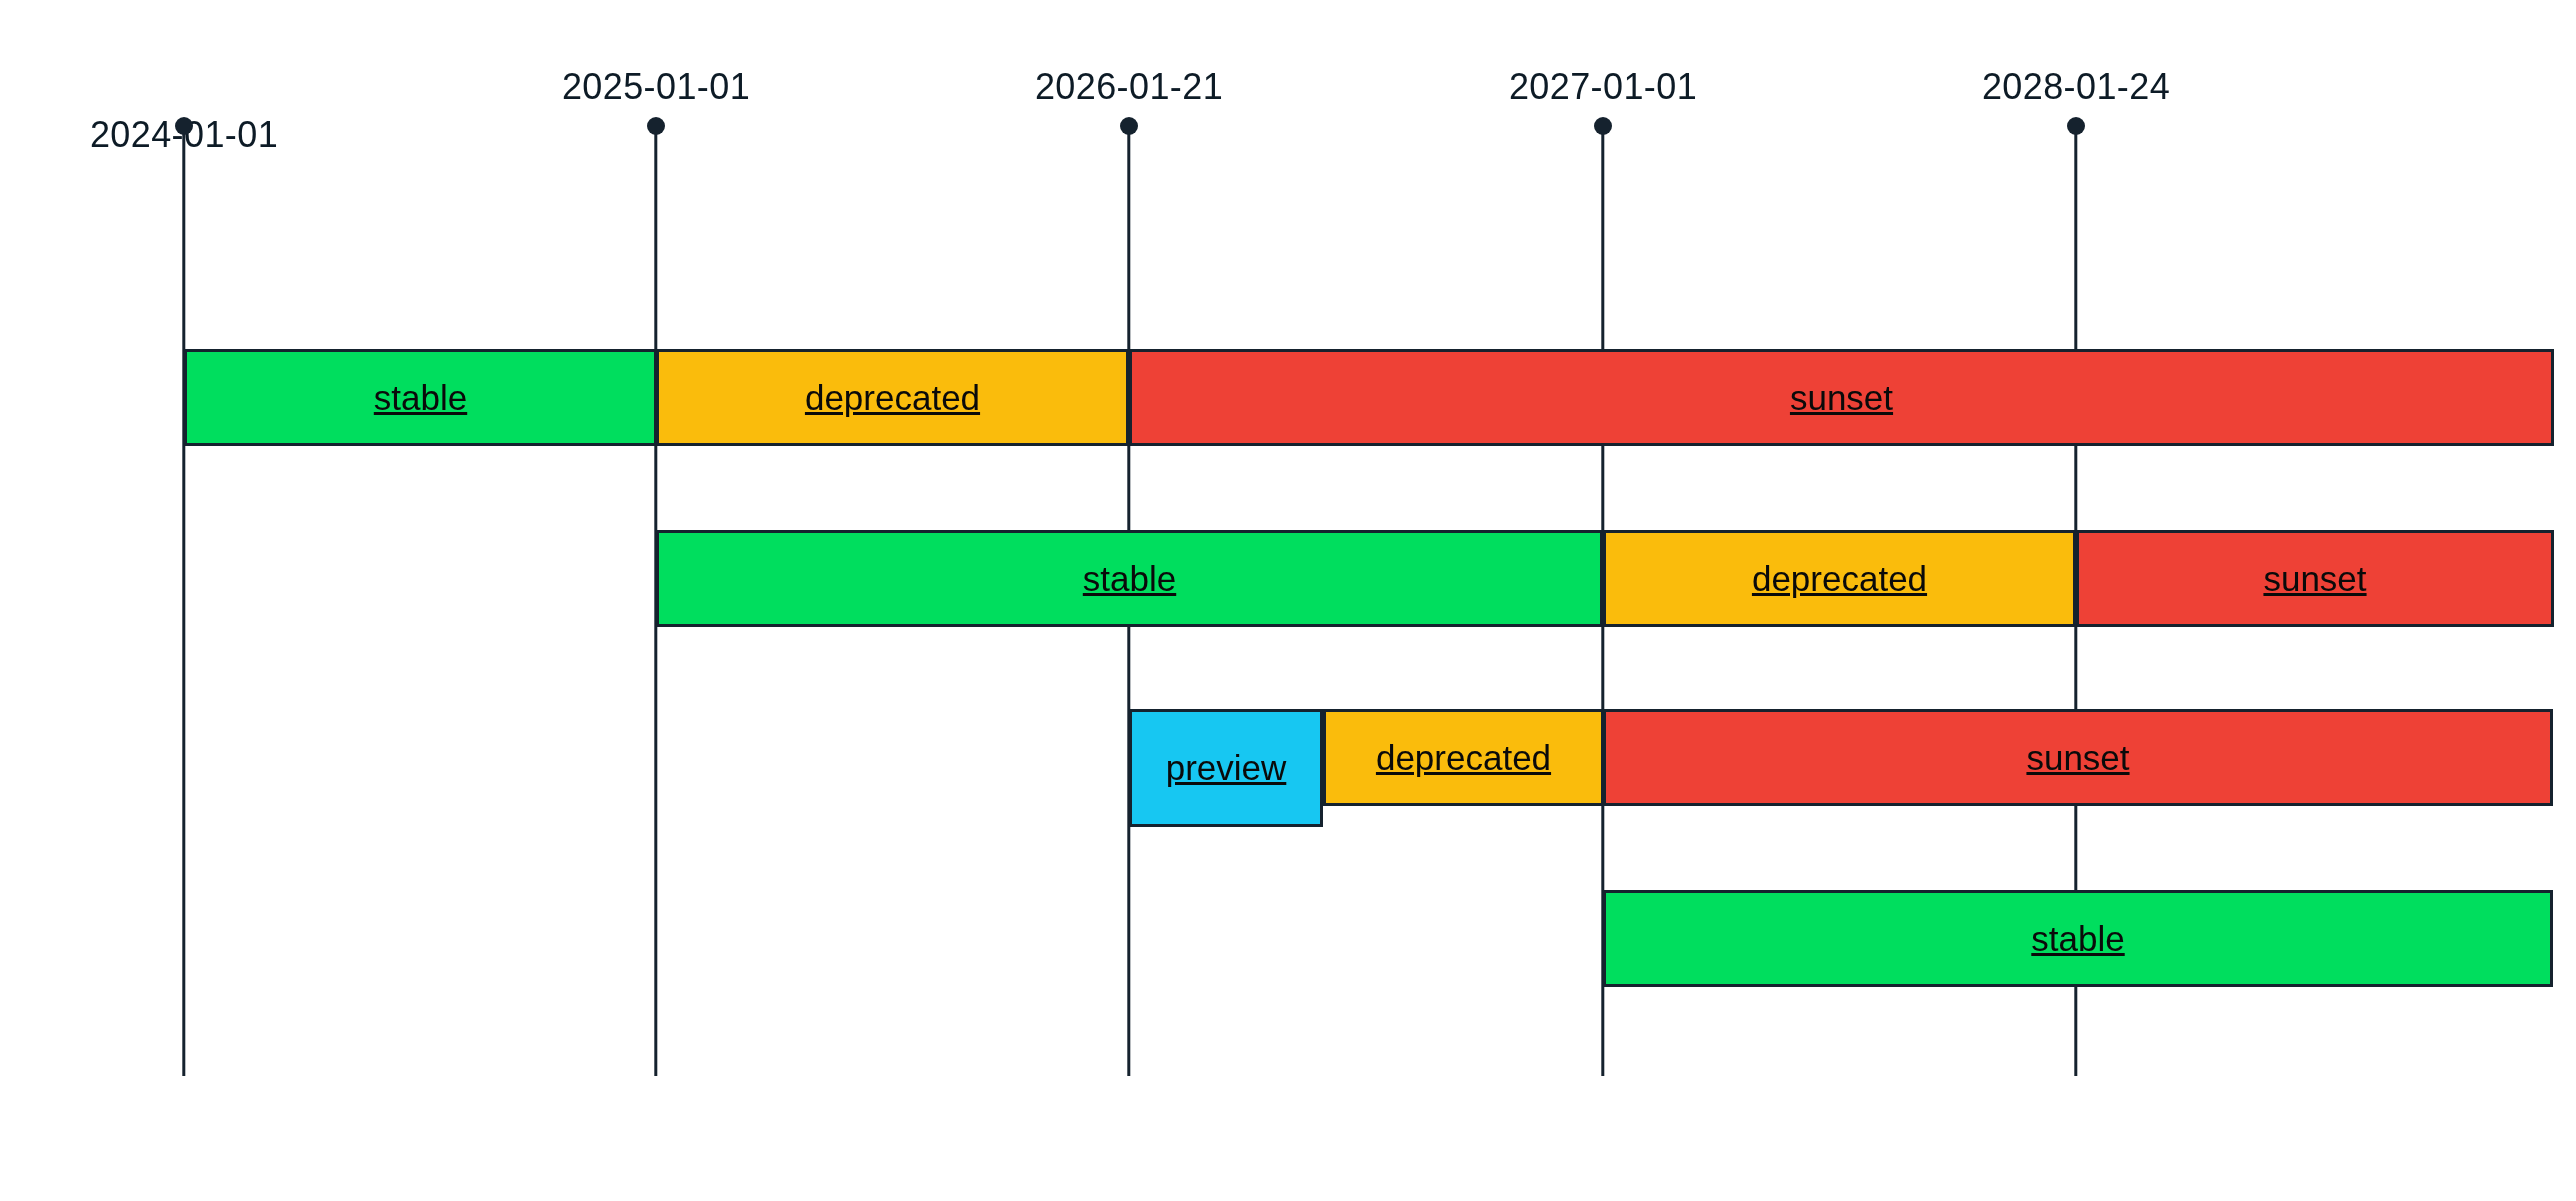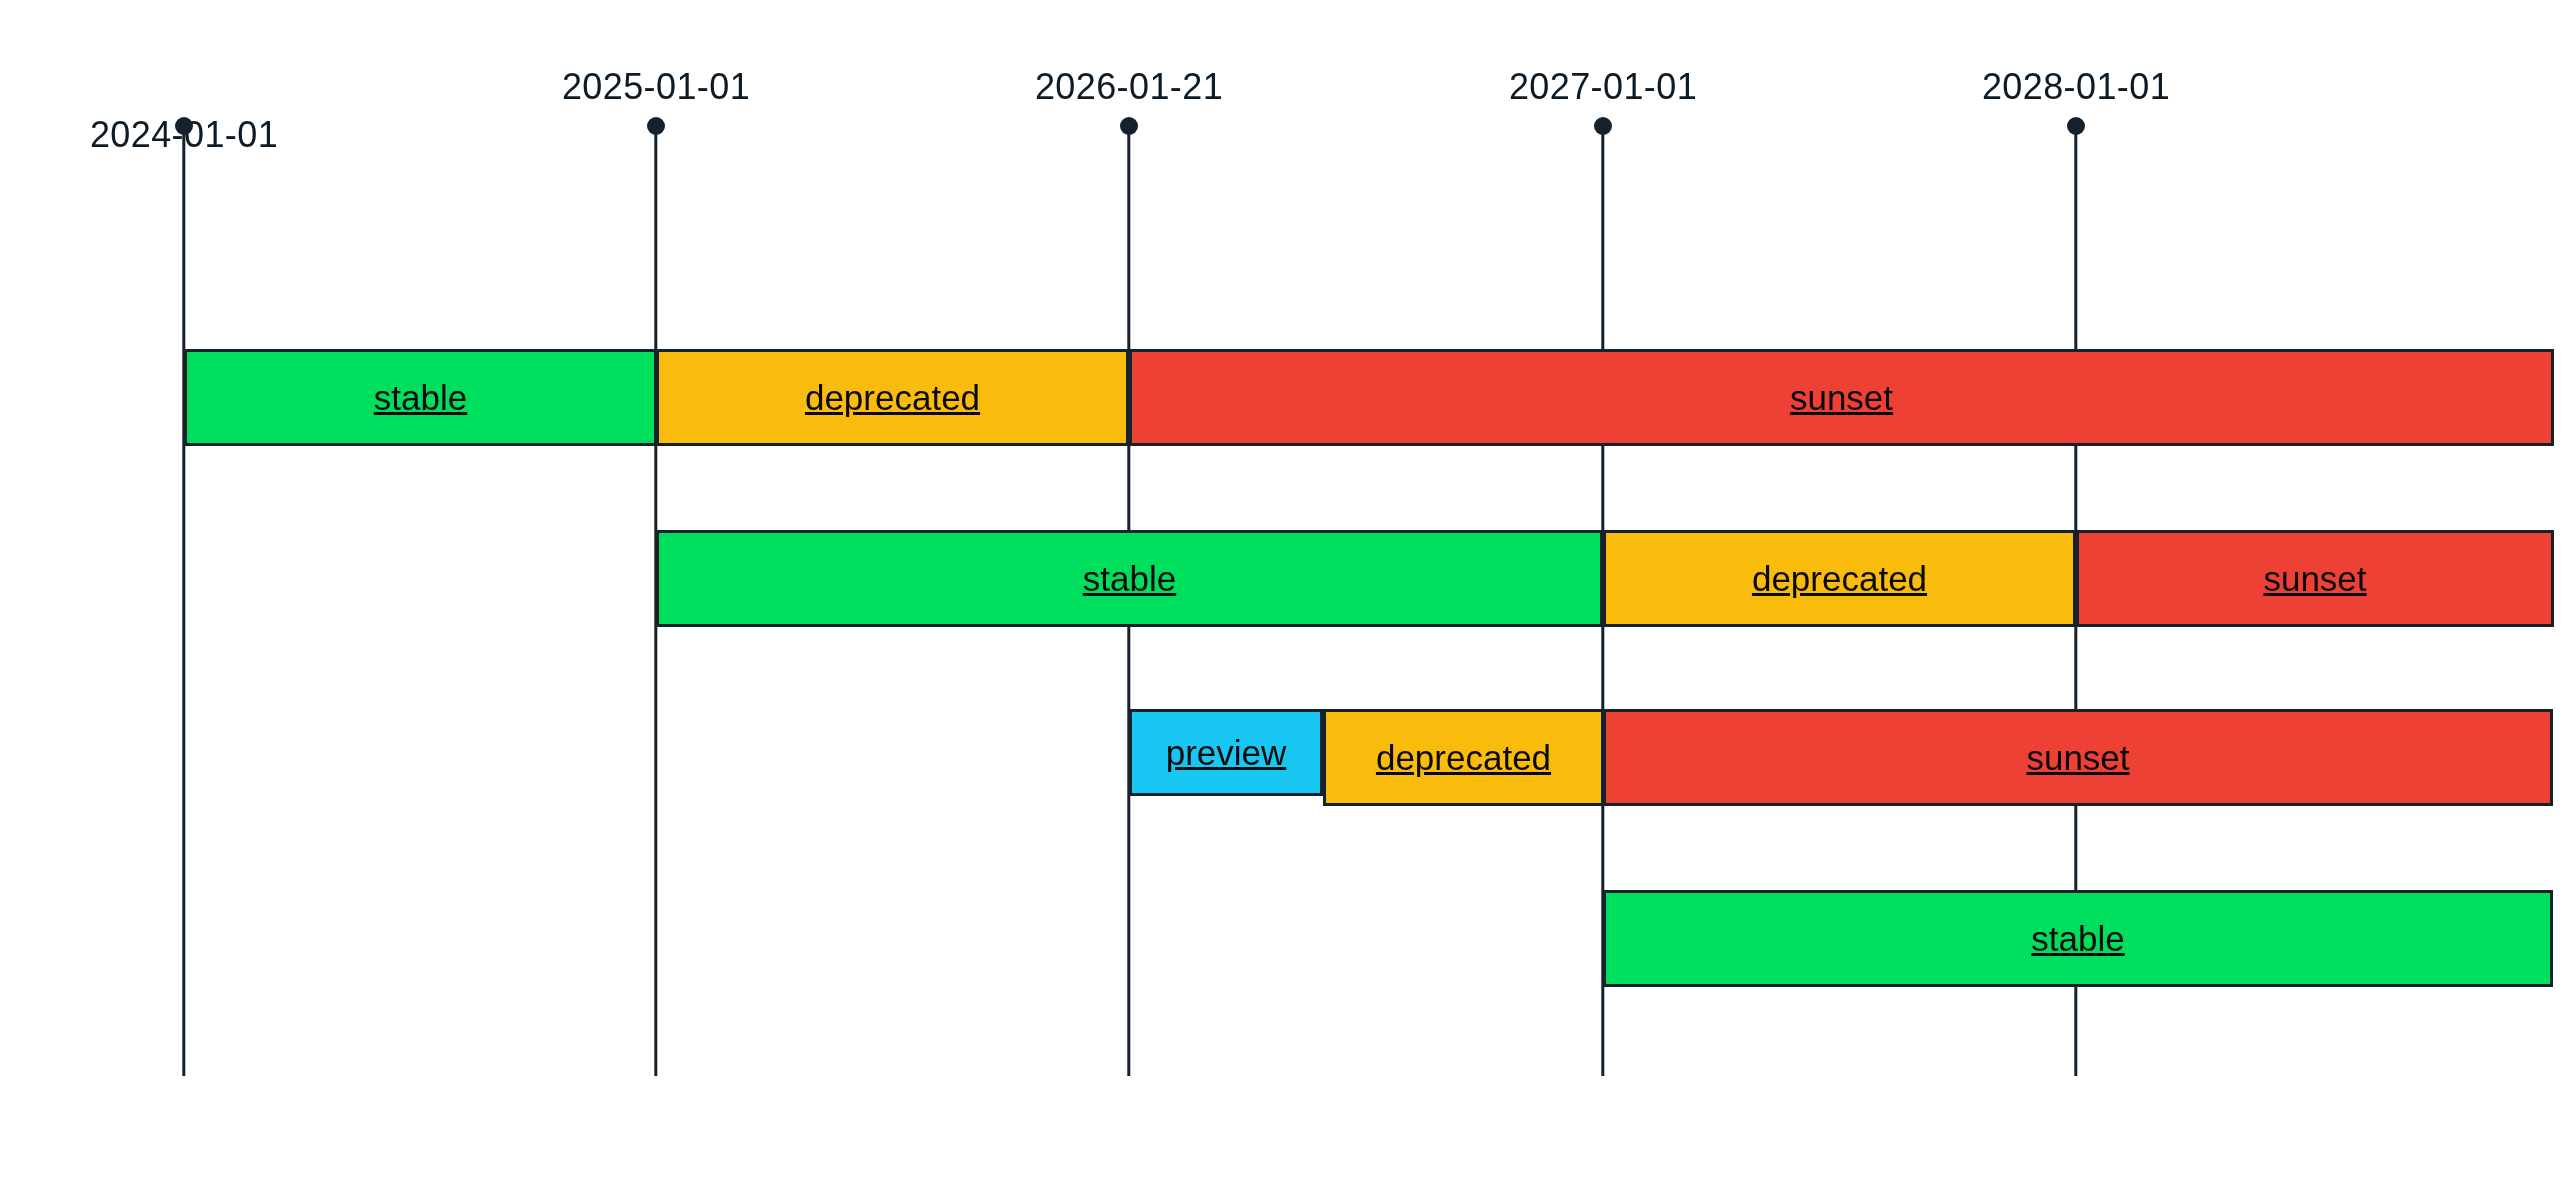--- a/index.html
+++ b/index.html
@@ -51,41 +51,41 @@
 </head>
 <body>
 
 <div id="stage">
 
   <div id="tick-labels">
       <div class="tick-label" style="left: 184px; top: 66px; margin-top: 48px;">2024-01-01</div>
       <div class="tick-label" style="left: 656px; top: 66px;">2025-01-01</div>
       <div class="tick-label" style="left: 1129px; top: 66px;">2026-01-21</div>
       <div class="tick-label" style="left: 1603px; top: 66px;">2027-01-01</div>
-      <div class="tick-label" style="left: 2076px; top: 66px;">2028-01-01</div>
+      <div class="tick-label" style="left: 2076px; top: 66px;">2028-01-24</div>
     </div>
   <div id="gridlines">
       <div class="gridline" style="left: 184px; top: 126px; height: 950px; background: rgb(21, 34, 46);"></div>
       <div class="tick-dot" style="left: 184px; top: 126px; background: rgb(21, 34, 46);"></div>
       <div class="gridline" style="left: 656px; top: 126px; height: 950px; background: rgb(21, 34, 46);"></div>
       <div class="tick-dot" style="left: 656px; top: 126px; background: rgb(21, 34, 46);"></div>
       <div class="gridline" style="left: 1129px; top: 126px; height: 950px; background: rgb(21, 34, 46);"></div>
       <div class="tick-dot" style="left: 1129px; top: 126px; background: rgb(21, 34, 46);"></div>
       <div class="gridline" style="left: 1603px; top: 126px; height: 950px; background: rgb(21, 34, 46);"></div>
       <div class="tick-dot" style="left: 1603px; top: 126px; background: rgb(21, 34, 46);"></div>
       <div class="gridline" style="left: 2076px; top: 126px; height: 950px; background: rgb(21, 34, 46);"></div>
       <div class="tick-dot" style="left: 2076px; top: 126px; background: rgb(21, 34, 46);"></div>
     </div>
   <div id="bars">
       <div class="seg" style="left: 184px; top: 349px; width: 473px; height: 97px; background: rgb(0, 222, 94); border-color: rgb(21, 34, 46);">stable</div>
       <div class="seg" style="left: 656px; top: 349px; width: 473px; height: 97px; background: rgb(250, 188, 12); border-color: rgb(21, 34, 46);">deprecated</div>
       <div class="seg" style="left: 1129px; top: 349px; width: 1425px; height: 97px; background: rgb(238, 65, 54); border-color: rgb(21, 34, 46);">sunset</div>
       <div class="seg" style="left: 656px; top: 530px; width: 947px; height: 97px; background: rgb(0, 222, 94); border-color: rgb(21, 34, 46);">stable</div>
       <div class="seg" style="left: 1603px; top: 530px; width: 473px; height: 97px; background: rgb(250, 188, 12); border-color: rgb(21, 34, 46);">deprecated</div>
       <div class="seg" style="left: 2076px; top: 530px; width: 478px; height: 97px; background: rgb(238, 65, 54); border-color: rgb(21, 34, 46);">sunset</div>
-      <div class="seg" style="left: 1129px; top: 709px; width: 194px; height: 87px; background: rgb(23, 199, 242); border-color: rgb(21, 34, 46);">preview</div>
+      <div class="seg" style="left: 1129px; top: 709px; width: 194px; height: 118px; background: rgb(23, 199, 242); border-color: rgb(21, 34, 46);">preview</div>
       <div class="seg" style="left: 1323px; top: 709px; width: 281px; height: 97px; background: rgb(250, 188, 12); border-color: rgb(21, 34, 46);">deprecated</div>
       <div class="seg" style="left: 1603px; top: 709px; width: 950px; height: 97px; background: rgb(238, 65, 54); border-color: rgb(21, 34, 46);">sunset</div>
       <div class="seg" style="left: 1603px; top: 890px; width: 950px; height: 97px; background: rgb(0, 222, 94); border-color: rgb(21, 34, 46);">stable</div>
     </div>
 
 </div>
 
 
 </body></html>

